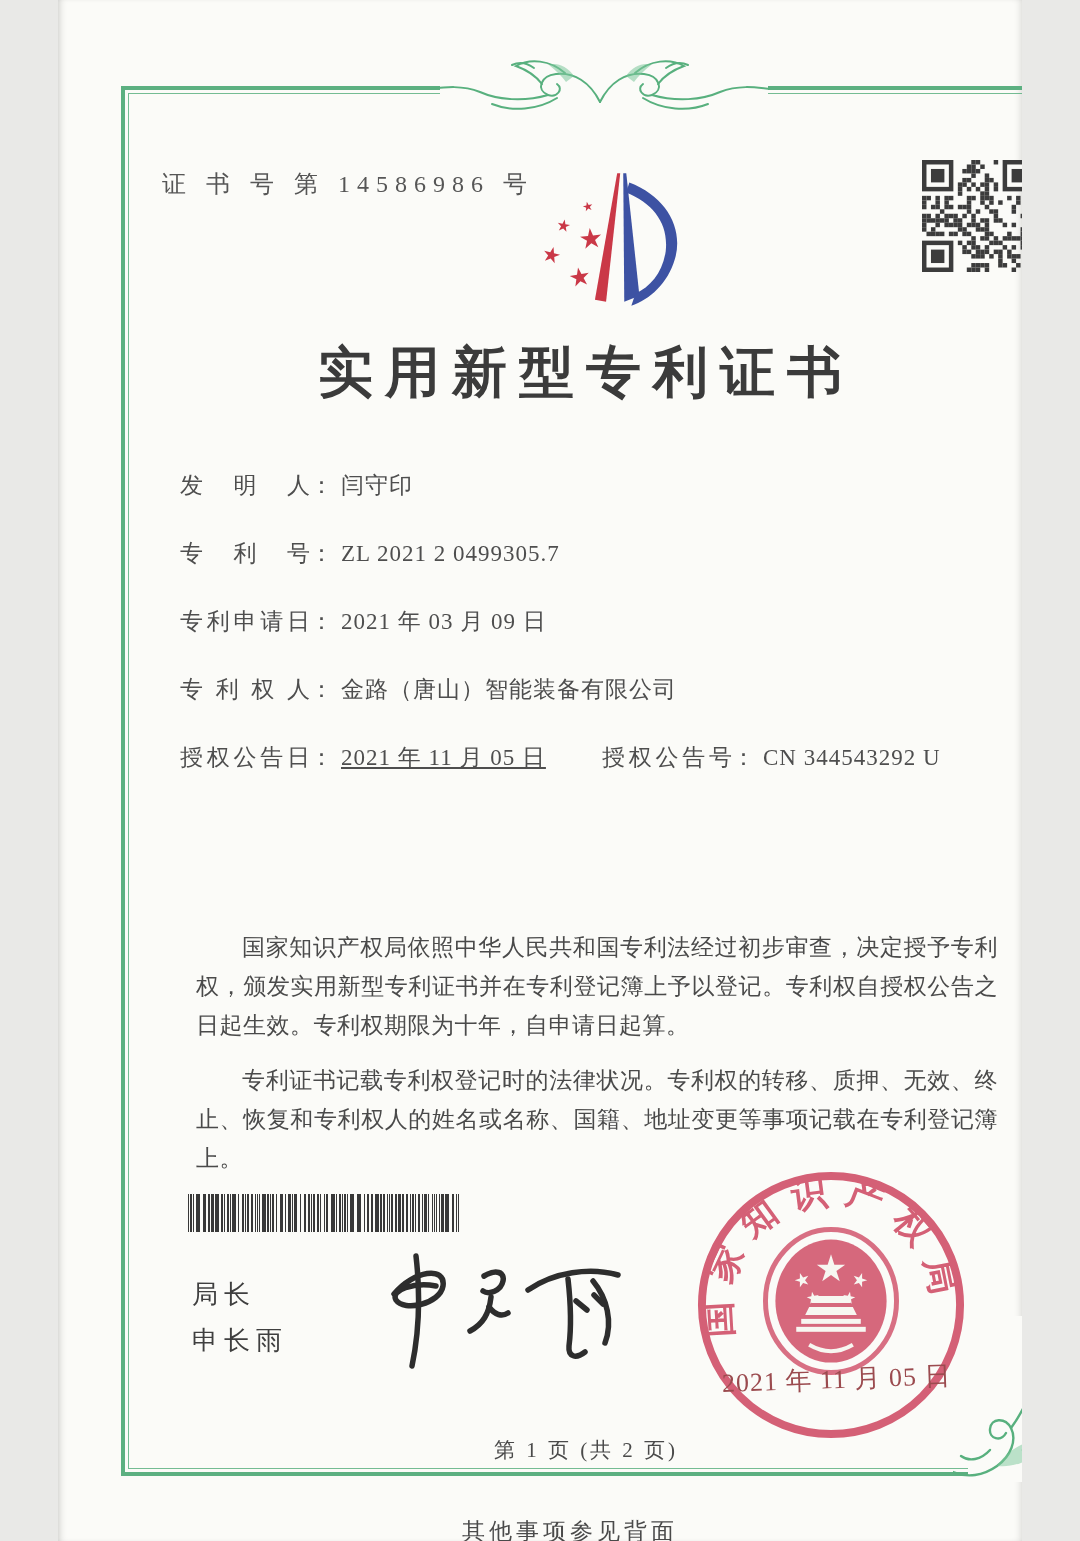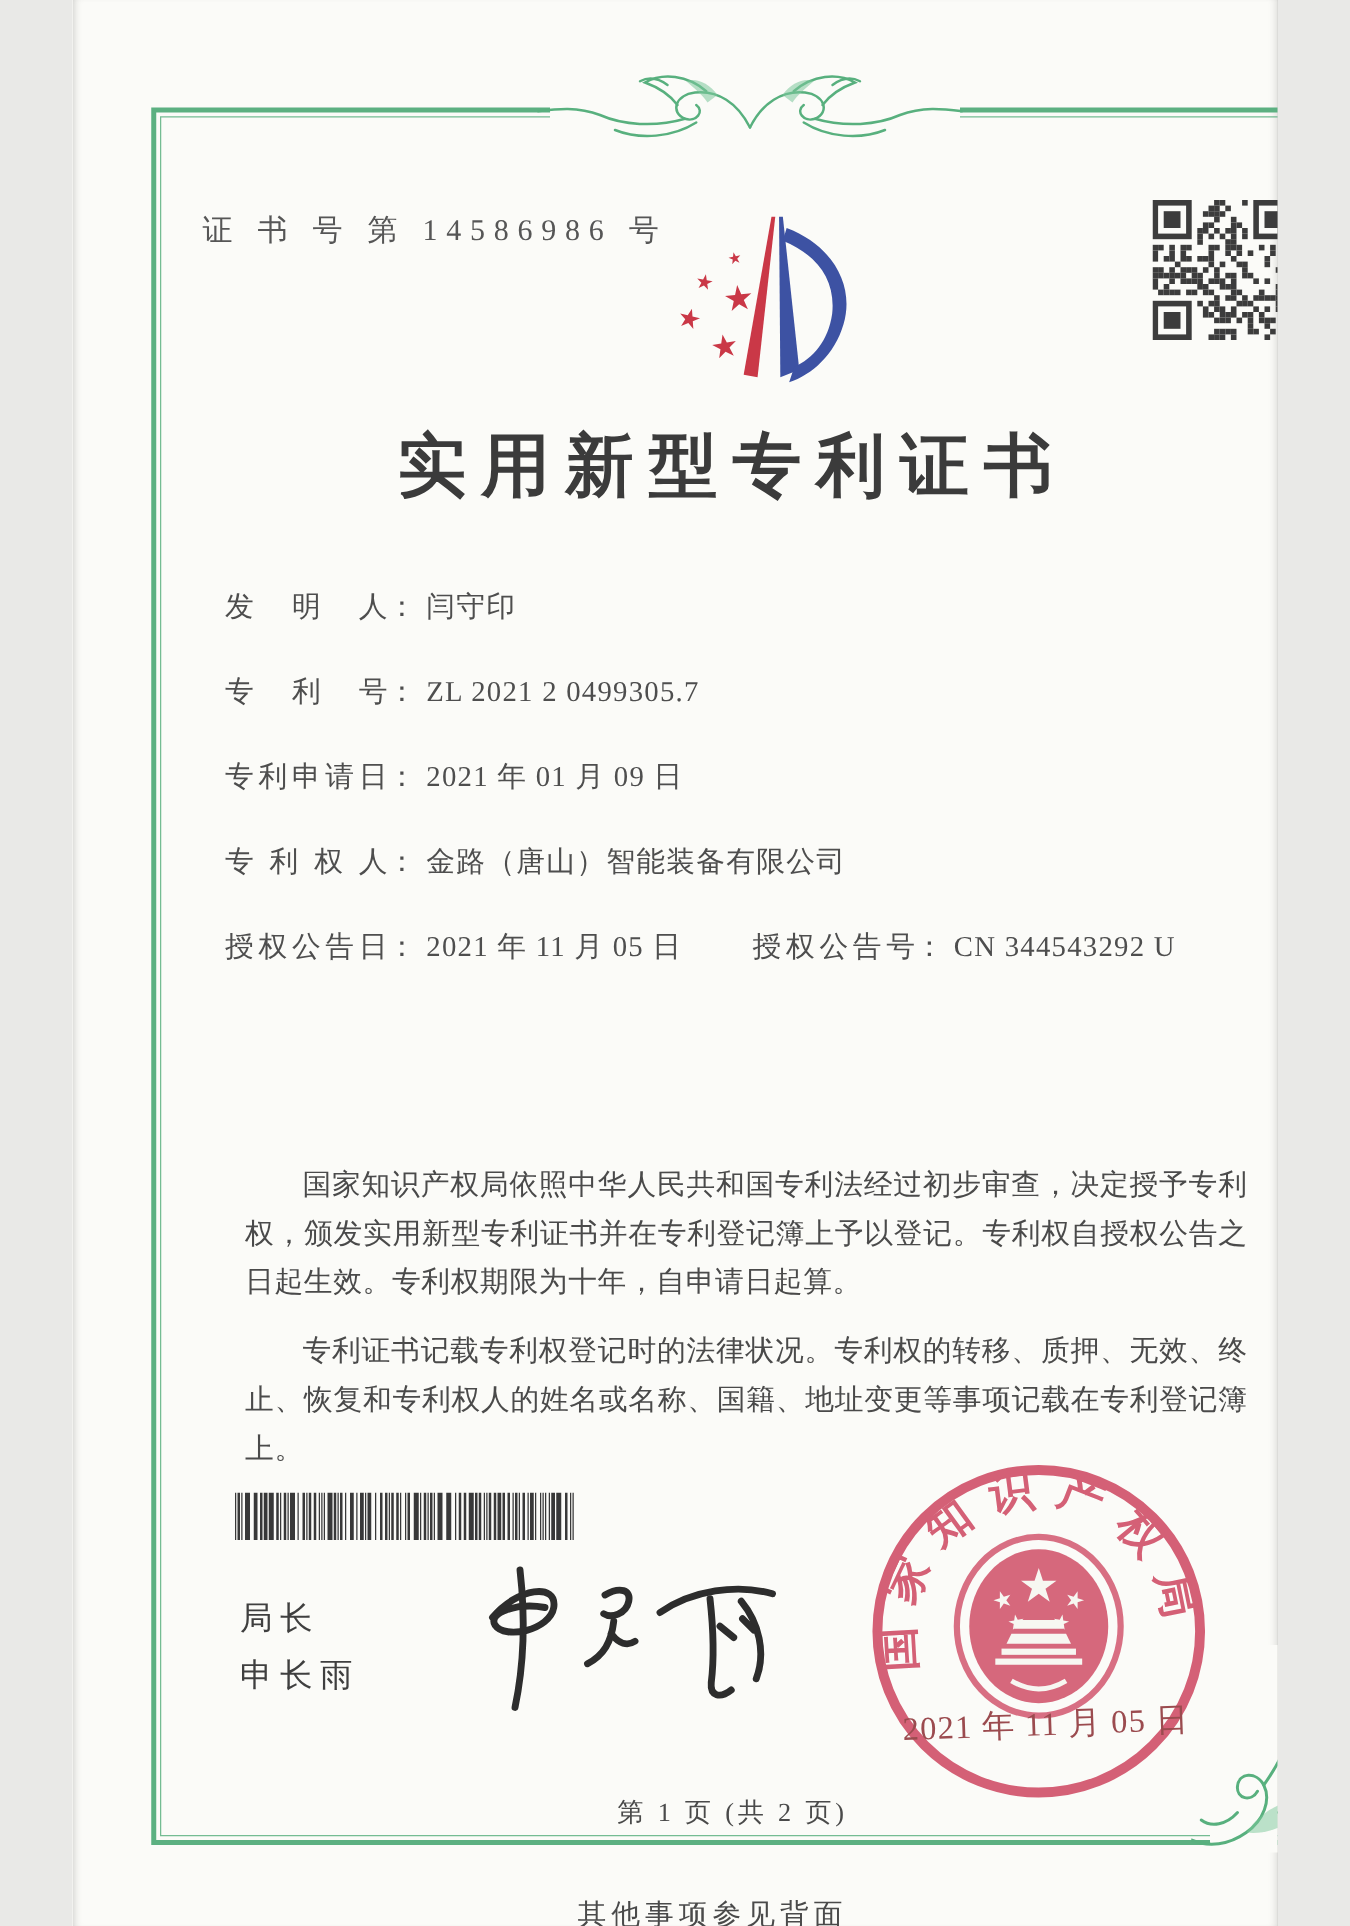--- a/index.html
+++ b/index.html
@@ -21,21 +21,21 @@
   .qr{position:absolute;left:864px;top:160px;width:112px;height:112px;}
   .title{position:absolute;left:0;top:336px;width:1056px;text-align:center;
     font-size:55px;font-weight:700;letter-spacing:12px;color:#3b3b3b;}
   
   .fields{position:absolute;left:122px;top:470px;width:840px;font-size:23px;color:#4e4e4e;}
   .f-row{margin-bottom:40px;height:28px;white-space:nowrap;}
   .f-label{display:inline-block;width:130px;text-align:justify;text-align-last:justify;vertical-align:top;}
   .f-colon{display:inline-block;margin-right:8px;}
   .f-value{white-space:pre-wrap;letter-spacing:1px;}
   .f-pair2{position:absolute;left:422px;}
-  .f-row.last{position:relative;}
+  .f-row.last{position:relative;text-decoration:underline;}
   
   .body-text{position:absolute;left:122px;top:912px;width:834px;font-size:23px;
     line-height:39px;color:#4a4a4a;text-align:justify;}
   .body-text p{margin:16px;text-indent:2em;letter-spacing:.5px;}
   
   .barcode{position:absolute;left:130px;top:1194px;width:277px;height:38px;}
   .director{position:absolute;left:134px;top:1272px;font-size:26px;color:#3f3f3f;letter-spacing:6px;line-height:46px;}
   .signature{position:absolute;left:298px;top:1246px;width:266px;height:124px;}
   .seal{position:absolute;left:636px;top:1168px;width:274px;height:274px;opacity:.9;mix-blend-mode:multiply;}
   .seal-date{position:absolute;left:664px;top:1362px;font-size:26px;color:#9b4b4f;
@@ -306,21 +306,21 @@
   <div class="title">实用新型专利证书</div>
 
   <div class="fields">
     <div class="f-row">
       <span class="f-label">发明人</span><span class="f-colon">：</span><span class="f-value">闫守印</span>
     </div>
     <div class="f-row">
       <span class="f-label">专利号</span><span class="f-colon">：</span><span class="f-value">ZL 2021 2 0499305.7</span>
     </div>
     <div class="f-row">
-      <span class="f-label">专利申请日</span><span class="f-colon">：</span><span class="f-value">2021 年 01 月 09 日</span>
+      <span class="f-label">专利申请日</span><span class="f-colon">：</span><span class="f-value">2021 年 03 月 09 日</span>
     </div>
     <div class="f-row">
       <span class="f-label">专利权人</span><span class="f-colon">：</span><span class="f-value">金路（唐山）智能装备有限公司</span>
     </div>
     <div class="f-row last">
       <span>
         <span class="f-label">授权公告日</span><span class="f-colon">：</span><span class="f-value">2021 年 11 月 05 日</span>
       </span>
       <span class="f-pair2">
         <span class="f-label">授权公告号</span><span class="f-colon">：</span><span class="f-value">CN 344543292 U</span>

